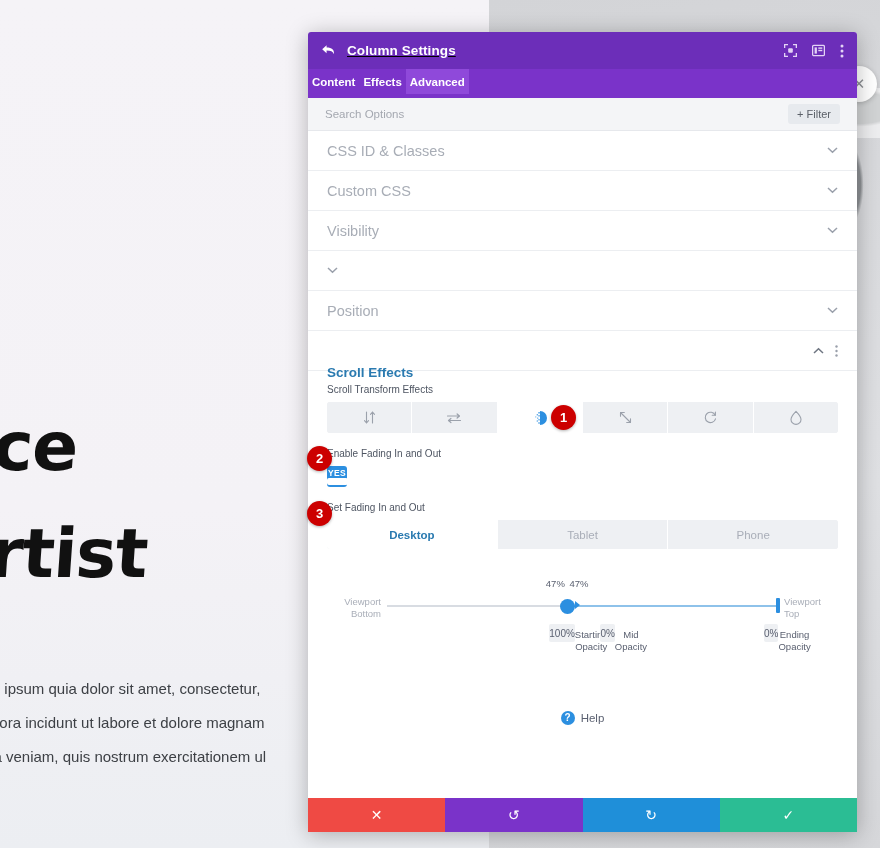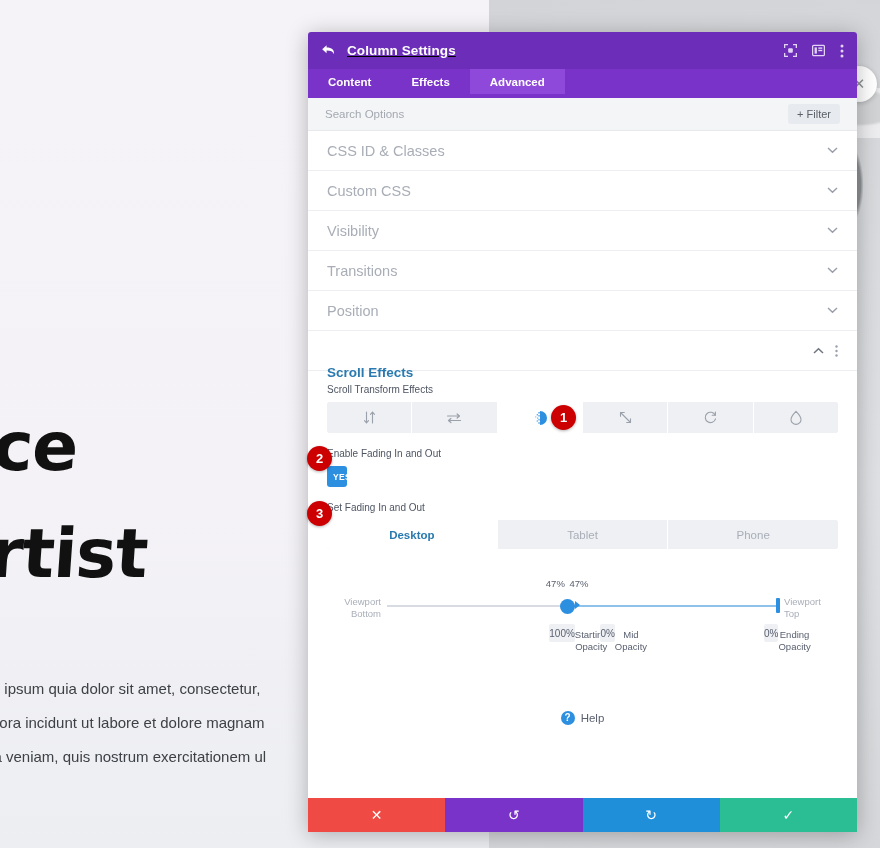--- a/index.html
+++ b/index.html
@@ -68,21 +68,21 @@
   }
   .m-back { color: #fff; font-size: 14px; margin-right: 11px; display:flex; align-items:center; }
   .m-title { color: #fff; font-size: 13.5px; font-weight: 700; letter-spacing: .1px; }
   .m-head-icons { margin-left: auto; display: flex; align-items: center; gap: 15px; }
   .m-head-icons .hi { color: #e3d4f5; display: flex; align-items: center; }
 
   
   .m-tabs { background: #7a33c9; height: 29px; flex: 0 0 29px; display: flex; }
   .m-tab {
     height: 25px; display: flex; align-items: center; justify-content: center;
-    padding: 0 20px; color: #ffffff; font-size: 11.5px; font-weight: 700;
+    padding: 0 4px; color: #ffffff; font-size: 11.5px; font-weight: 700;
   }
   .m-tab.active { background: #8f49da; }
 
   
   .m-search {
     height: 33px; flex: 0 0 33px; background: #f4f5f7;
     border-bottom: 1px solid #e6e8ec;
     display: flex; align-items: center; padding: 0 17px;
   }
   .m-search-input {
@@ -119,21 +119,21 @@
   .icon-cell {
     flex: 1; display: flex; align-items: center; justify-content: center;
     background: #eef0f3; border-right: 1px solid #ffffff; color: #9ba1ab;
   }
   .icon-cell:last-child { border-right: 0; }
   .icon-cell.active { background: #ffffff; color: #2c8fe0; }
 
   .toggle-wrap { margin-top: 15px; }
   .toggle {
     width: 20px; height: 21px; border-radius: 3px; background: #2c8fe0;
-    display: flex; align-items: center; padding: 2px;
+    display: flex; align-items: center; padding: 2px; flex-direction: column;
   }
   .toggle .tog-txt { color: #fff; font-size: 8.5px; font-weight: 700; padding: 0 4px; letter-spacing:.3px; }
   .toggle .tog-knob { width: 21px; height: 17px; background: #fff; border-radius: 2px; }
 
   .device-tabs {
     display: flex; height: 29px; border-radius: 3px; overflow: hidden;
     background: #eef0f3; margin-top: 7px;
   }
   .dev-tab {
     flex: 1; display: flex; align-items: center; justify-content: center;
@@ -320,21 +320,20 @@
       <div class="acc-row">
         <span class="acc-label">Visibility</span>
         <span class="acc-chev">
           <svg width="11" height="7" viewBox="0 0 11 7">
               <path d="M1 1l4.5 4.3L10 1" fill="none" stroke="currentColor" stroke-width="1.5"></path>
             </svg>
         </span>
       </div>
 
       <div class="acc-row">
-        <span class="acc-label">Transitions</span>
         <span class="acc-chev">
           <svg width="11" height="7" viewBox="0 0 11 7">
               <path d="M1 1l4.5 4.3L10 1" fill="none" stroke="currentColor" stroke-width="1.5"></path>
             </svg>
         </span>
       </div>
 
       <div class="acc-row">
         <span class="acc-label">Position</span>
         <span class="acc-chev">

